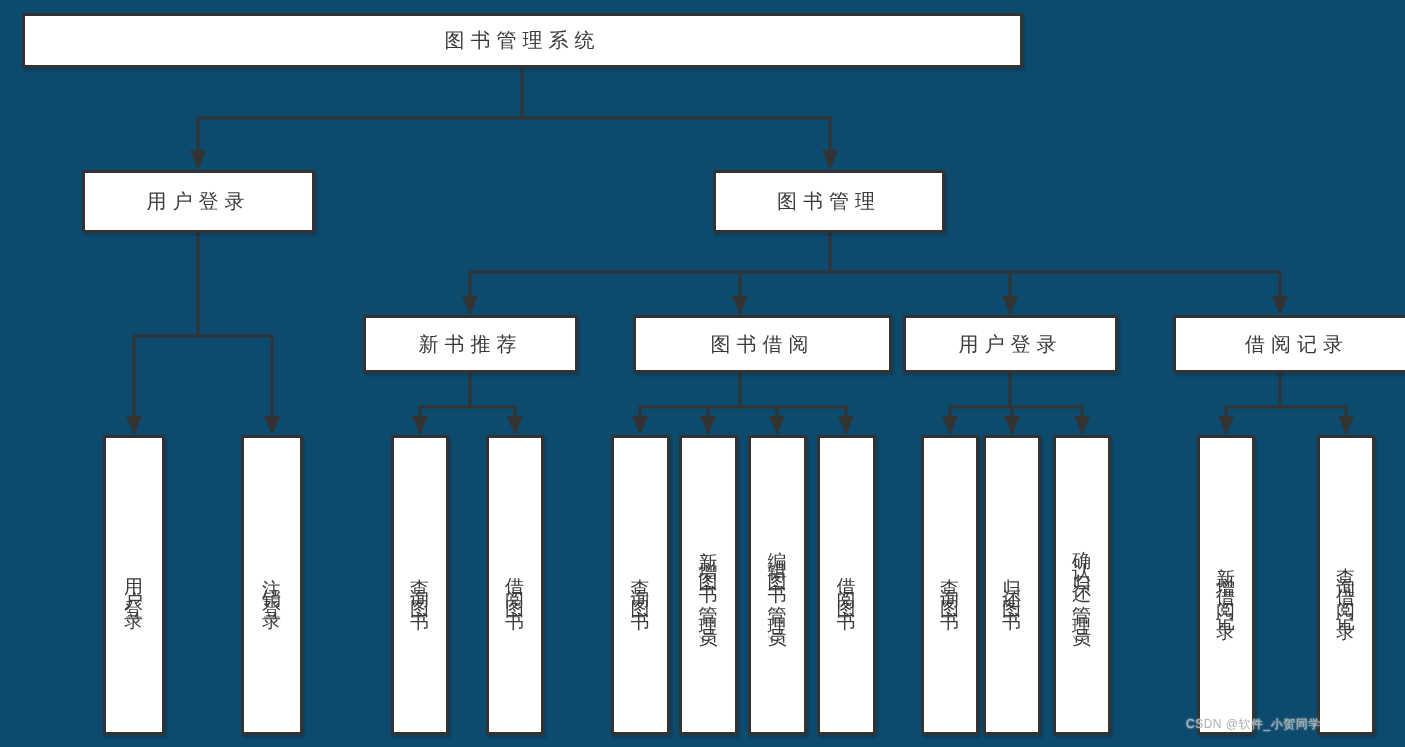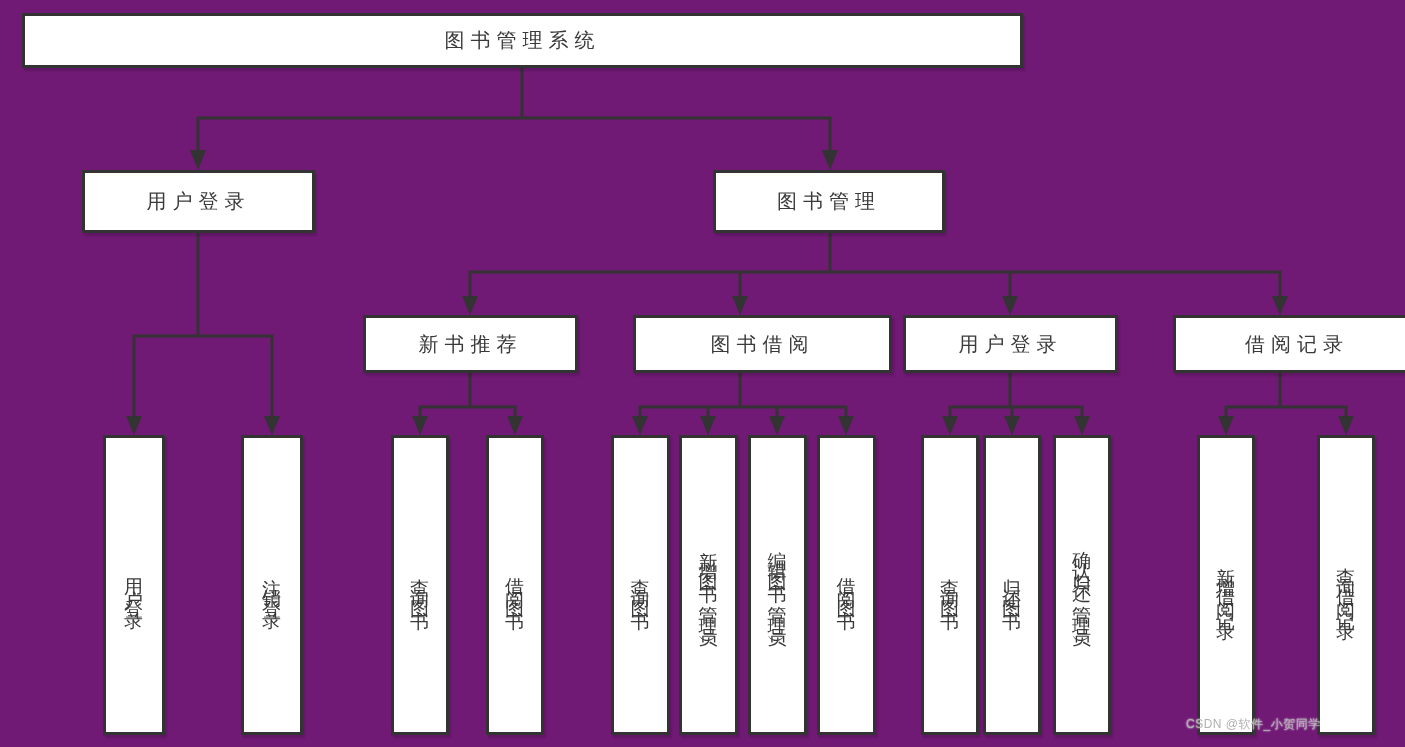--- a/index.html
+++ b/index.html
@@ -4,21 +4,21 @@
 <style>
   html, body {
     margin: 0;
     padding: 0;
     background: #ffffff;
   }
   .stage {
     position: relative;
     width: 1405px;
     height: 747px;
-    background: #701a75;
+    background: #0c4a6e;
     overflow: hidden;
     font-family: "Liberation Sans", "DejaVu Sans", sans-serif;
   }
   .connectors {
     position: absolute;
     left: 0;
     top: 0;
     width: 1405px;
     height: 747px;
     pointer-events: none;

